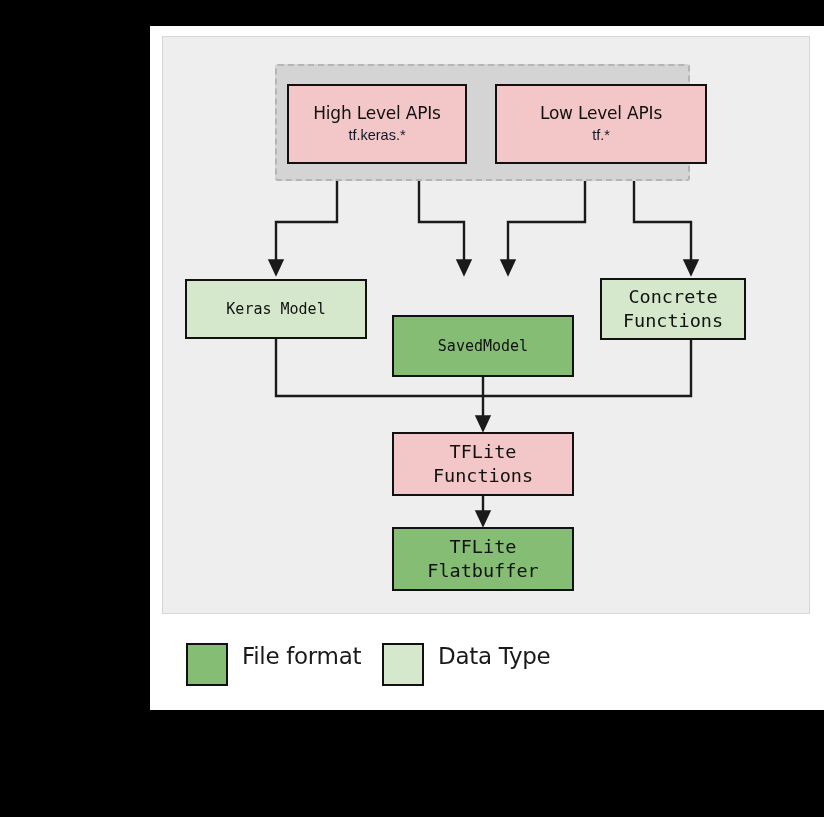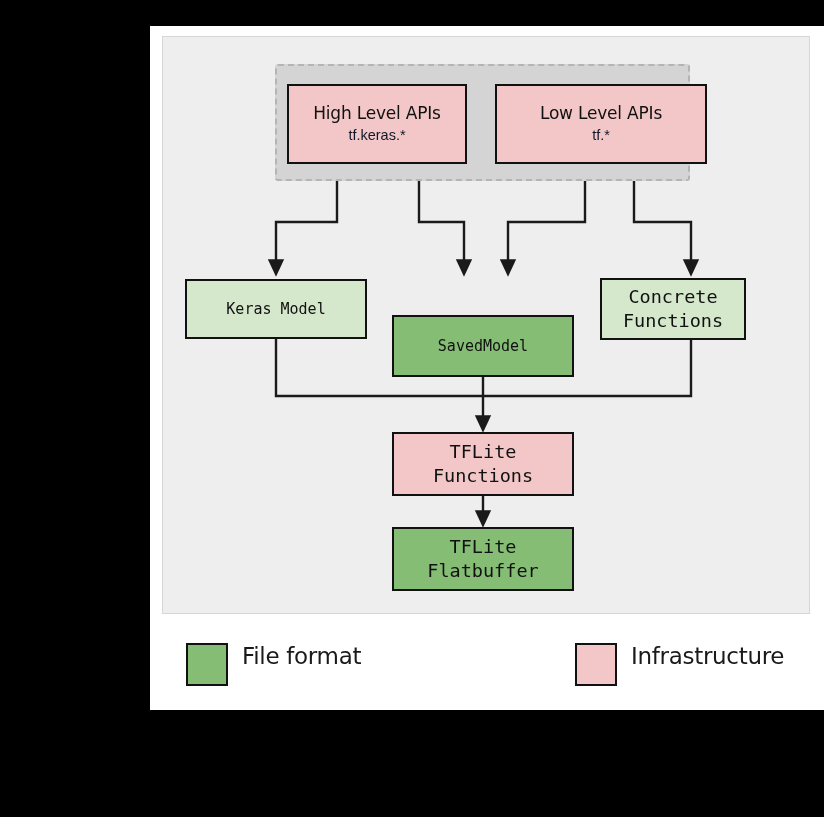--- a/index.html
+++ b/index.html
@@ -215,19 +215,19 @@
   <div class="title-mono two-line">Flatbuffer</div>
 </div>
 
 <div id="legend">
 
   <div class="legend-item" id="legend-file-format">
     <div class="legend-swatch fill-green"></div>
     <div class="legend-label">File format</div>
   </div>
 
-
-  <div class="legend-item" id="legend-infrastructure">
-    <div class="legend-swatch fill-pink"></div>
-    <div class="legend-label">Infrastructure</div>
+  <div class="legend-item" id="legend-data-type">
+    <div class="legend-swatch fill-lightgrn"></div>
+    <div class="legend-label">Data Type</div>
   </div>
 
+
 </div>
 
 </body></html>

